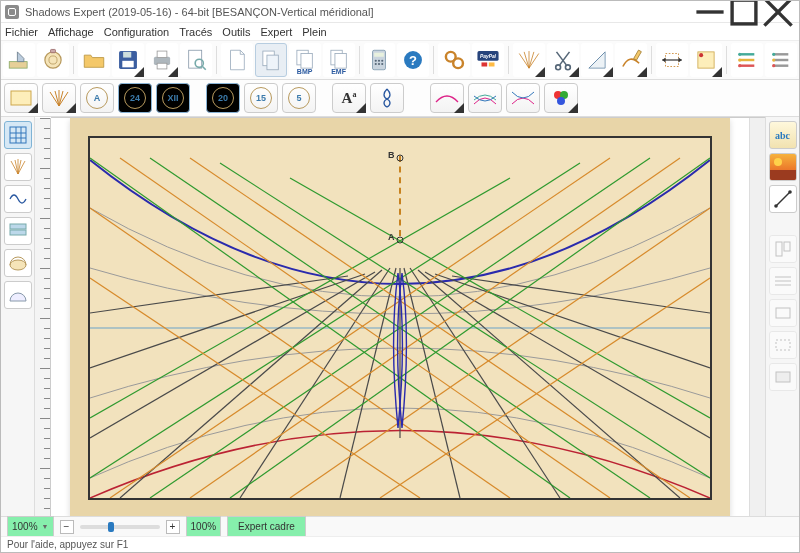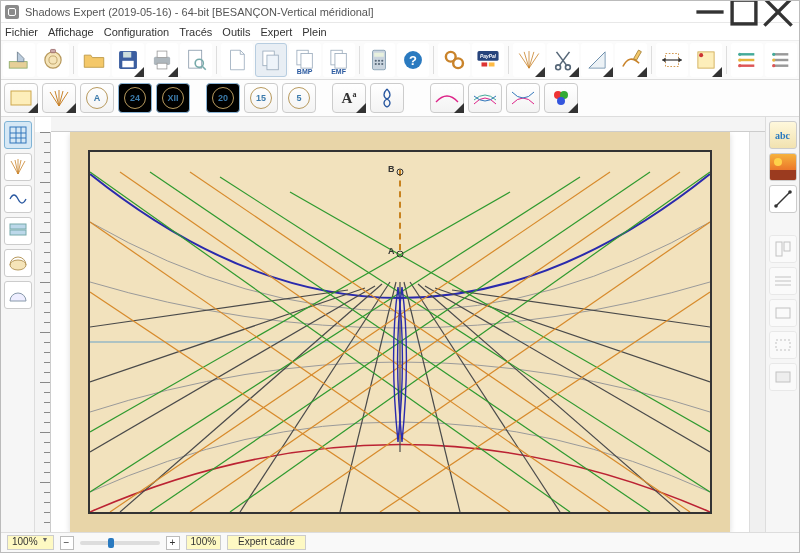--- a/index.html
+++ b/index.html
@@ -35,21 +35,21 @@
   .rulerV .tick{position:absolute;right:0;height:1px;width:6px;background:#888;}
   .rulerV .tickL{width:10px;}
   .canvas{flex:1;background:#fff;position:relative;overflow:hidden;display:flex;align-items:center;justify-content:center;}
   .sheet{width:660px;height:400px;background:#e8d5a8;position:relative;box-shadow:0 2px 6px rgba(0,0,0,.15);}
   .frame{position:absolute;inset:18px;border:2px solid #333;background:#f2e2bd;}
   .motto{position:absolute;bottom:12px;left:0;right:0;text-align:center;font-family:"Georgia","Times New Roman",serif;color:#2a8a8f;font-size:17px;letter-spacing:1px;}
   .gnomon-line{position:absolute;left:50%;top:18px;width:0;height:80px;border-left:2px dashed #c8821f;transform:translateX(-1px);}
   .pt-label{position:absolute;font-size:9px;font-weight:600;color:#333;}
   .scrollbarV{width:16px;background:#f0f0f0;border-left:1px solid #ddd;}
   .statusbar{height:20px;display:flex;align-items:center;gap:6px;padding:0 6px;border-top:1px solid #ddd;background:#f9f9f9;font-size:10px;}
-  .statusbar .zoom{border:1px solid #ccc;padding:0 4px;height:15px;display:flex;align-items:flex-start;background:#fef9c3;}
+  .statusbar .zoom{border:1px solid #ccc;padding:0 4px;height:21px;display:flex;align-items:center;background:#86efac;}
   .statusbar .sbtn{width:14px;height:14px;border:1px solid #bbb;background:#fff;display:flex;align-items:center;justify-content:center;font-size:10px;}
   .slider{width:80px;height:4px;background:#ddd;border-radius:2px;position:relative;}
   .slider .thumb{position:absolute;left:28px;top:-3px;width:6px;height:10px;background:#2a7ac0;border-radius:2px;}
   .helpbar{height:16px;border-top:1px solid #eee;padding:0 6px;font-size:10px;color:#555;display:flex;align-items:center;}
 </style>
 </head>
 <body>
 
 <div class="window">
 
@@ -563,13 +563,14 @@
         <span style="margin-left:4px;font-size:7px;color:#666">▼</span>
       </div>
     <div class="sbtn">−</div>
     <div class="slider">
         <div class="thumb"></div>
       </div>
     <div class="sbtn">+</div>
     <div class="zoom">100%</div>
     <div class="zoom" style="padding:0 10px">Expert cadre</div>
   </div>
+  <div class="helpbar">Pour l'aide, appuyez sur F1</div>
 </div>
 
 </body></html>

